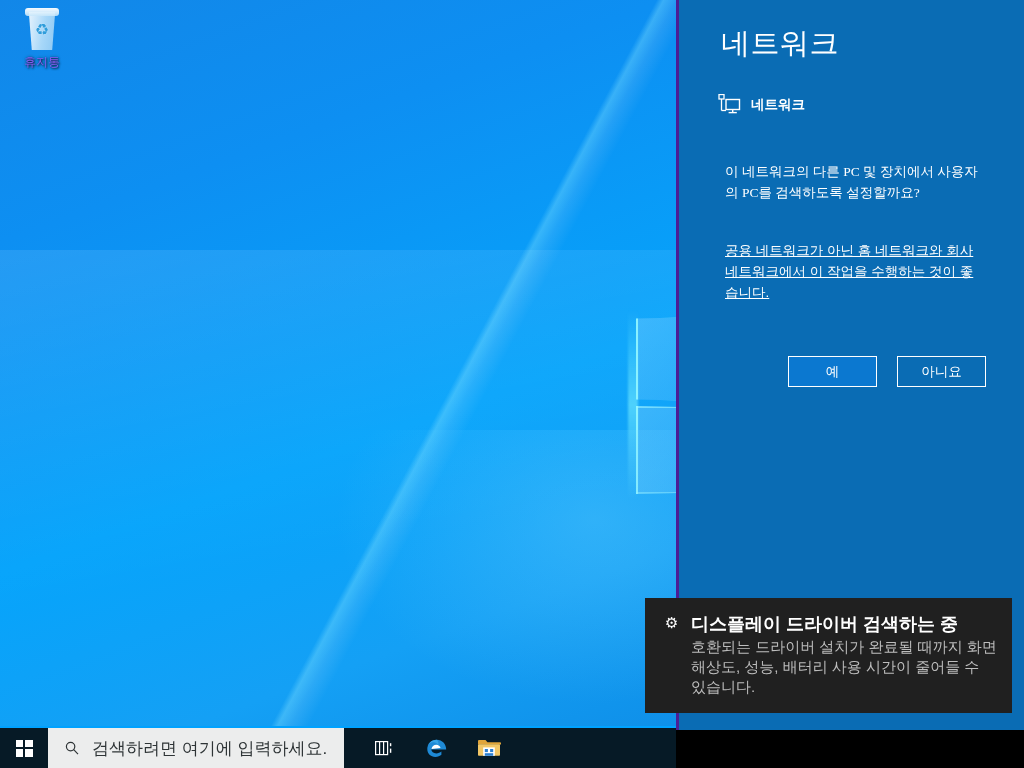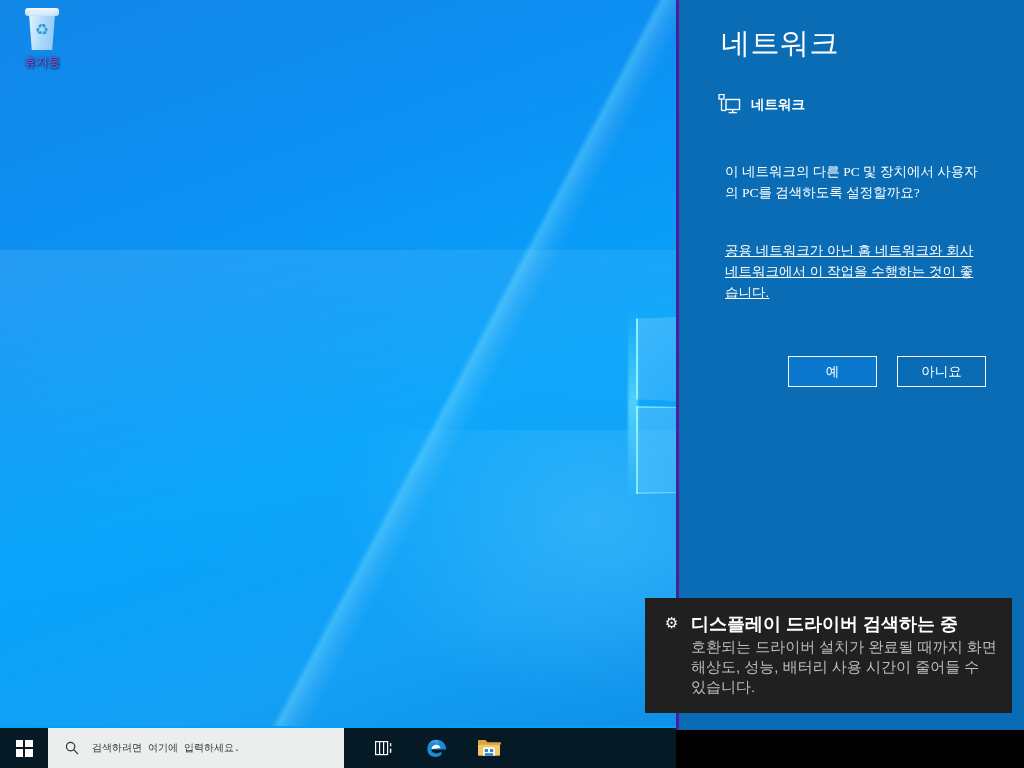--- a/index.html
+++ b/index.html
@@ -183,21 +183,21 @@
 
   #search-box {
     width:296px; height:40px;
     background:#eceded;
     display:flex; align-items:center;
     padding-left:17px; gap:13px;
     cursor:text;
   }
   #search-icon { width:14px; height:14px; display:block; }
   #search-placeholder {
-    font-size:10px; color:#2e3436; white-space:nowrap;font-family:Liberation Mono, monospace;
+    font-size:17px; color:#2e3436; white-space:nowrap;
   }
 
   .task-btn {
     width:46px; height:40px;
     display:flex; align-items:center; justify-content:center;
     cursor:pointer;
   }
   #task-view-button { margin-left:18px; }
   #edge-button { margin-left:6px; }
   #explorer-button { margin-left:6px; }

